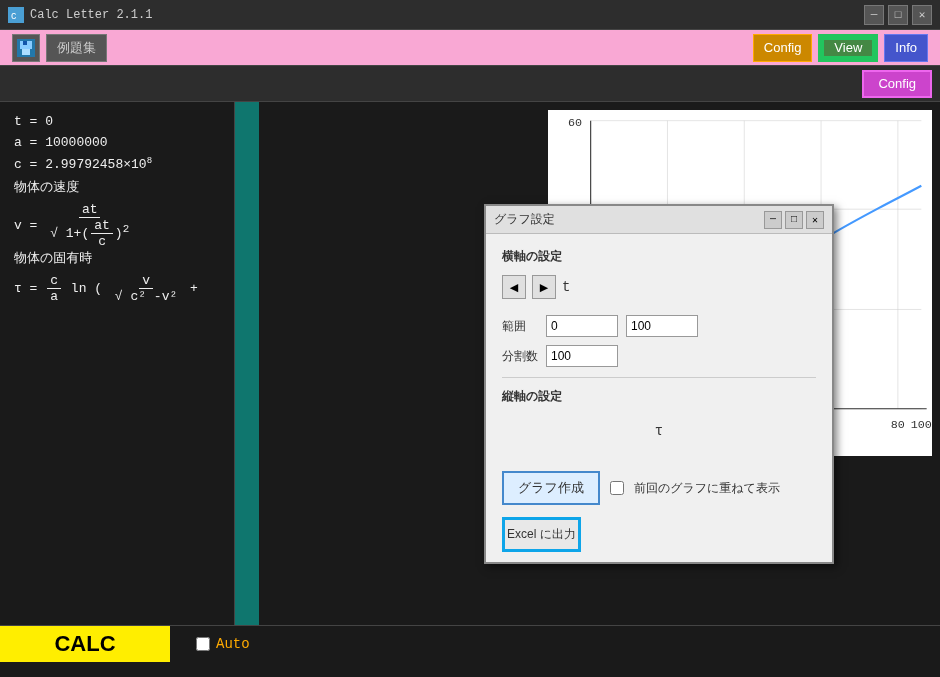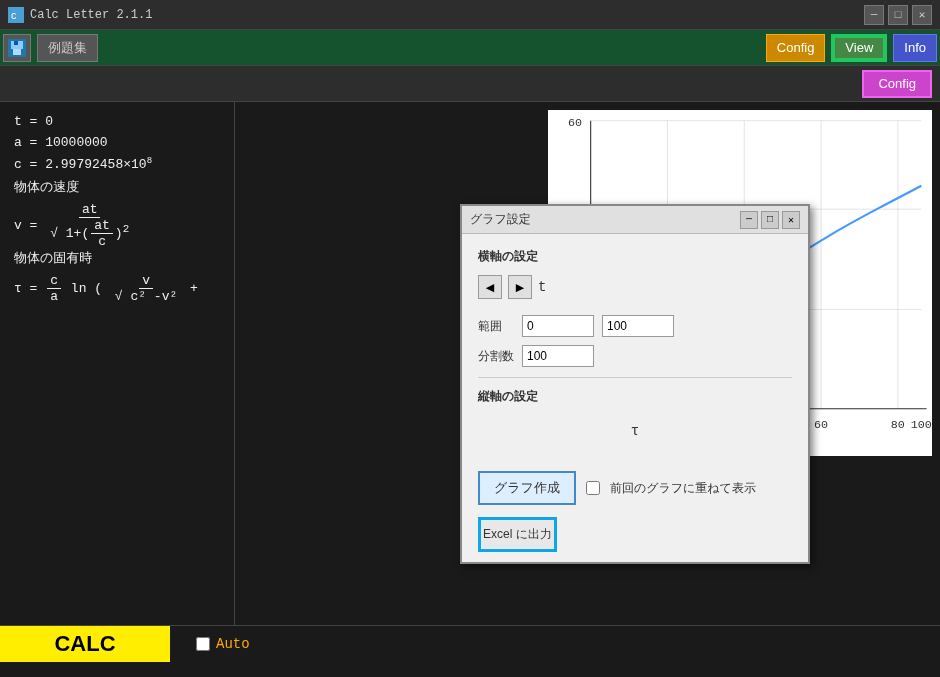--- a/index.html
+++ b/index.html
@@ -42,25 +42,25 @@
       background: #555;
       border: 1px solid #777;
       color: #ccc;
       font-size: 11px;
       cursor: pointer;
       display: flex; align-items: center; justify-content: center;
     }
 
     
     .toolbar {
-      background: #14532d;
+      background: #f9a8d4;
       height: 36px;
       display: flex;
       align-items: center;
-      padding: 0 3px;
+      padding: 0 12px;
       gap: 6px;
       border-bottom: 1px solid #444;
     }
     .toolbar-icon-btn {
       width: 28px; height: 28px;
       background: #555;
       border: 1px solid #777;
       display: flex; align-items: center; justify-content: center;
       cursor: pointer;
       color: #ccc;
@@ -69,21 +69,21 @@
       height: 28px;
       padding: 0 10px;
       background: #555;
       border: 1px solid #777;
       color: #ccc;
       font-size: 13px;
       cursor: pointer;
     }
     .toolbar-spacer { flex: 1; }
     .btn-config { background: #cc8800; border: 1px solid #ffaa00; color: white; }
-    .btn-view { background: #448844; border: 4px solid #22c55e; color: white; }
+    .btn-view { background: #448844; border: 6px solid #22c55e; color: white; }
     .btn-info { background: #4455cc; border: 1px solid #6677ee; color: white; }
 
     
     .graph-btn-row {
       background: #2d2d2d;
       height: 36px;
       display: flex;
       align-items: center;
       justify-content: flex-end;
       padding: 0 8px;
@@ -97,20 +97,21 @@
       padding: 0 14px;
       font-size: 13px;
       cursor: pointer;
     }
 
     
     .main-area {
       display: flex;
       height: calc(677px - 30px - 36px - 36px - 36px);
       background: #0f766e;
+      gap: 24px;
     }
 
     
     .left-panel {
       width: 235px;
       background: #1a1a1a;
       padding: 12px 14px;
       color: white;
       font-size: 13px;
       border-right: 1px solid #444;

